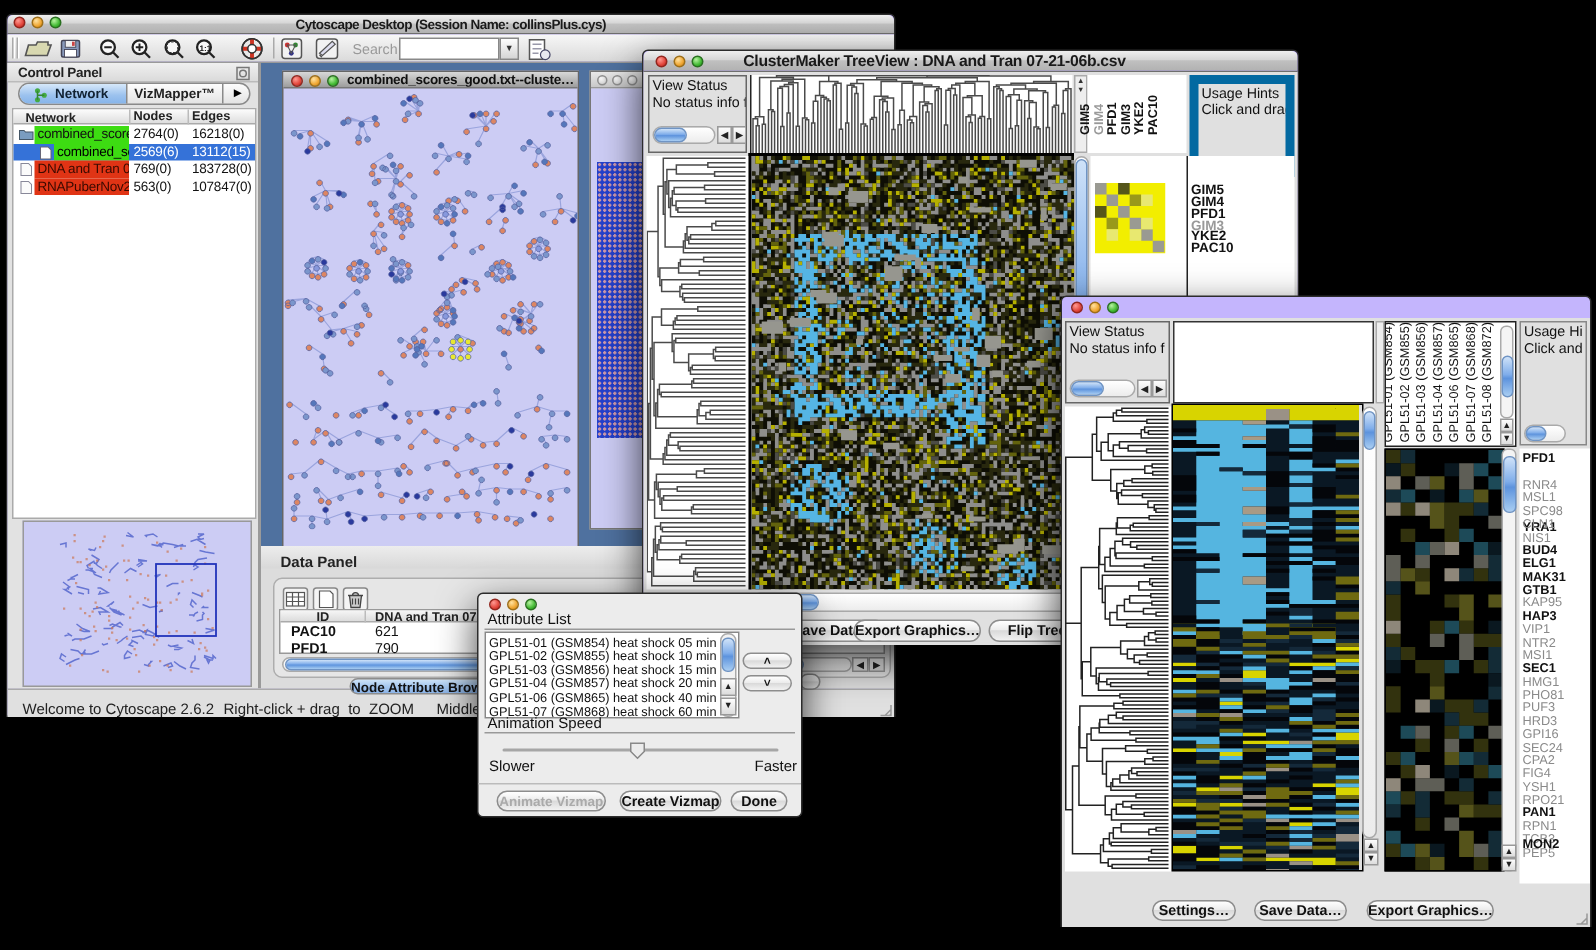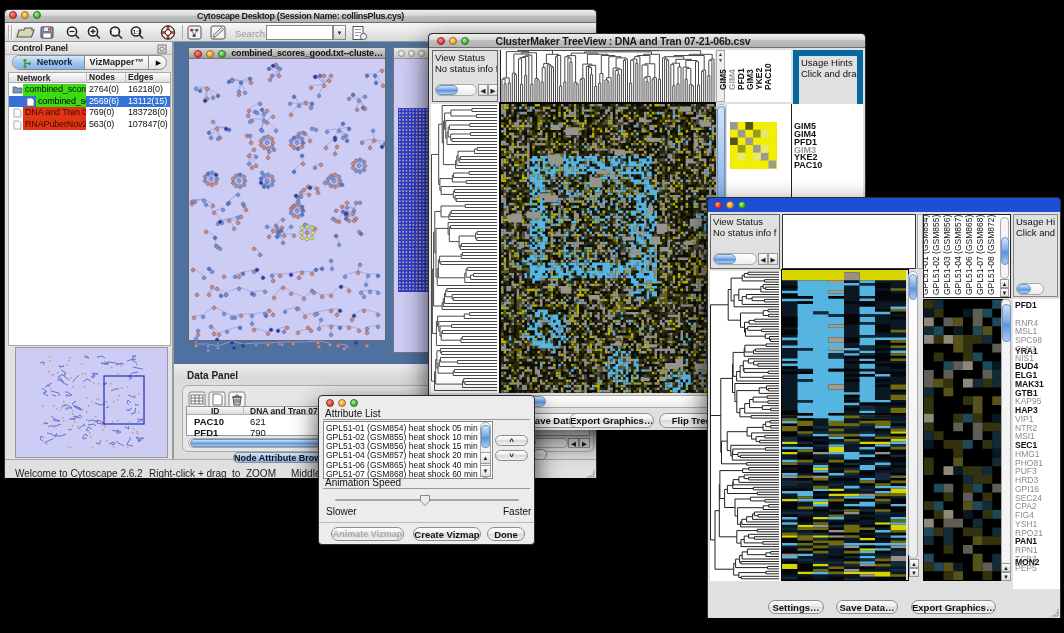--- a/index.html
+++ b/index.html
@@ -6,21 +6,21 @@
 .abs{position:absolute}
 .tl{border-radius:50%;width:8px;height:8px;position:absolute;top:2.5px}
 .tl.r{background:radial-gradient(circle at 35% 30%,#ff9991,#e2463c 60%,#a92218);border:1px solid #92261e}
 .tl.o{background:radial-gradient(circle at 35% 30%,#ffe2a0,#f0a733 60%,#c07b14);border:1px solid #9d6f1a}
 .tl.g{background:radial-gradient(circle at 35% 30%,#b6f2a0,#44bb35 60%,#1f8f17);border:1px solid #2a7021}
 .tl.dis{width:7px;height:7px;background:radial-gradient(circle at 35% 30%,#f8f8f8,#d9d9d9 65%,#ababab);border:1px solid #909090}
 .titlebar{position:absolute;left:0;top:0;right:0;height:14px;border-radius:4px 4px 0 0;
  background:linear-gradient(#efefef,#d6d6d6 45%,#c0c0c0 50%,#b2b2b2);border-bottom:1px solid #6e6e6e;
  text-align:center;font-size:9.5px;font-weight:bold;letter-spacing:-0.35px;color:#1a1a1a;line-height:14px;white-space:nowrap;overflow:hidden}
 .macwin{position:absolute;border:1px solid #2c2c2c;border-radius:4px 4px 0 0;
- box-shadow:0 10px 26px rgba(0,0,0,.75);background:#1d4ed8}
+ box-shadow:0 10px 26px rgba(0,0,0,.75);background:#c4b5fd}
 .aquabtn{position:absolute;background:linear-gradient(#fff,#ececec 45%,#d9d9d9 50%,#f2f2f2);
  border:1px solid #8d8d8d;border-radius:8px;font-size:9.5px;font-weight:bold;color:#111;
  text-align:center;white-space:nowrap;overflow:hidden}
 .panelbox{position:absolute;border:1px solid #666;background:#e0e0e0;font-size:9.5px;color:#111;line-height:11px;white-space:nowrap;overflow:hidden}
 .sbtrack{position:absolute;background:linear-gradient(#fff,#ececec);border:1px solid #aaa;border-radius:7px}
 .sbthumb{position:absolute;border-radius:6px;background:linear-gradient(#cfe2f8,#7fadea 45%,#5d93dd 55%,#a8cdf2);border:1px solid #6f94c4}
 .arrbtn{position:absolute;background:linear-gradient(#fdfdfd,#dcdcdc);border:1px solid #999;
  font-size:6.5px;color:#222;text-align:center;overflow:hidden}
 .vlabel{position:absolute;transform:rotate(-90deg);transform-origin:left bottom;
  font-size:8.5px;color:#111;white-space:nowrap}
@@ -164,21 +164,21 @@
     <div class="abs" style="left:0;top:0;width:100%;height:11px;background:linear-gradient(#e9e9e9,#c9c9c9);border-bottom:1px solid #999">
       <div class="tl dis" style="left:4px;top:2px"></div>
           <div class="tl dis" style="left:14px;top:2px"></div>
           <div class="tl dis" style="left:24px;top:2px"></div>
     </div>
     <div class="abs" style="left:0;top:11px;width:198px;height:293px;background:#ccccf4">
       <div class="abs" style="left:4px;top:49px;width:34px;height:184px;background:#2440cc;
         background-image:radial-gradient(circle,#cc99aa 0.9px,rgba(0,0,0,0) 1px);background-size:3.4px 3.4px"></div>
     </div>
   </div>
-  <div class="abs" style="left:14px;top:5px;width:198px;height:294px;border:1px solid #666;background:#ccccf4">
+  <div class="abs" style="left:14px;top:5px;width:198px;height:388px;border:1px solid #666;background:#ccccf4">
     <div class="abs" style="left:0;top:0;width:100%;height:11px;background:linear-gradient(#d8d8d8,#9d9d9d);border-bottom:1px solid #777;font-size:9px;font-weight:bold;letter-spacing:-0.2px;text-align:center;color:#111;line-height:11px;white-space:nowrap;overflow:hidden;padding-left:40px">combined_scores_good.txt--cluste…</div>
     <div class="tl r" style="left:5px;top:1.5px"></div>
         <div class="tl o" style="left:17px;top:1.5px"></div>
         <div class="tl g" style="left:29px;top:1.5px"></div>
     <div class="abs" style="left:0;top:11px;width:196px;height:294px;overflow:hidden">
           <svg width="196" height="294" style="position:absolute;left:0;top:0">
             <path stroke="#9aa4dd" stroke-width="0.8" fill="none" d="M18 28L24 37M18 28L29 35M18 28L11 30M18 28L7 28M18 28L16 40M18 28L18 38M52 22L40 21M52 22L50 34M52 22L61 18M52 22L50 31M52 22L62 22M52 22L43 20M52 22L43 19M52 22L56 32M90 15L91 8M90 15L87 4M90 15L84 5M90 15L83 15M90 15L80 8M90 15L81 19M90 15L88 6M135 25L122 27M135 25L131 15M135 25L142 15M135 25L130 35M135 25L140 20M135 25L126 16M135 25L135 15M135 25L127 16M170 40L176 36M170 40L168 49M170 40L160 38M170 40L174 47M170 40L164 34M170 40L176 48M28 68L40 69M28 68L24 61M28 68L22 77M28 68L20 72M28 68L31 77M28 68L29 78M28 68L37 68M75 60L73 70M75 60L75 53M75 60L63 60M75 60L78 50M75 60L68 52M75 60L73 49M75 60L66 51M75 60L72 69M150 70L157 75M150 70L154 77M150 70L160 68M150 70L154 63M150 70L138 71M150 70L146 77M150 70L158 80M110 45L123 43M110 45L102 54M110 45L101 43M110 45L105 36M110 45L117 42M110 45L122 47M186 15L187 22M186 15L193 10M186 15L194 25M186 15L178 15M40 160L29 163M40 160L49 157M40 160L45 168M40 160L31 161M40 160L49 162M40 160L52 156M165 150L153 146M165 150L158 155M165 150L171 142M165 150L158 142M165 150L167 142M165 150L158 147M60 95L63 107M60 95L67 105M60 95L65 89M60 95L60 103M60 95L67 96M185 80L181 87M185 80L184 70M185 80L173 82M185 80L193 86M185 80L196 83M15 140L3 143M15 140L6 141M15 140L3 141M15 140L24 145M95 175L88 167M95 175L105 175M95 175L89 170M95 175L102 166M95 175L93 167M78 82L84 82M78 82L83 86M84 82L83 86M78 82L79 88M83 86L79 88M78 82L75 87M79 88L75 87M78 82L72 84M75 87L72 84M78 82L72 80M72 84L72 80M78 82L75 77M72 80L75 77M78 82L79 76M75 77L79 76M78 82L83 78M79 76L83 78M108 82L114 82M108 82L113 86M114 82L113 86M108 82L109 88M113 86L109 88M108 82L105 87M109 88L105 87M108 82L102 84M105 87L102 84M108 82L102 80M102 84L102 80M108 82L105 77M102 80L105 77M108 82L109 76M105 77L109 76M108 82L113 78M109 76L113 78M22 118L28 118M22 118L27 122M28 118L27 122M22 118L23 124M27 122L23 124M22 118L19 123M23 124L19 123M22 118L16 120M19 123L16 120M22 118L16 116M16 120L16 116M22 118L19 113M16 116L19 113M22 118L23 112M19 113L23 112M22 118L27 114M23 112L27 114M50 120L56 120M50 120L55 124M56 120L55 124M50 120L51 126M55 124L51 126M50 120L47 125M51 126L47 125M50 120L44 122M47 125L44 122M50 120L44 118M44 122L44 118M50 120L47 115M44 118L47 115M50 120L51 114M47 115L51 114M50 120L55 116M51 114L55 116M78 120L84 120M78 120L83 124M84 120L83 124M78 120L79 126M83 124L79 126M78 120L75 125M79 126L75 125M78 120L72 122M75 125L72 122M78 120L72 118M72 122L72 118M78 120L75 115M72 118L75 115M78 120L79 114M75 115L79 114M78 120L83 116M79 114L83 116M108 150L114 150M108 150L113 154M114 150L113 154M108 150L109 156M113 154L109 156M108 150L105 155M109 156L105 155M108 150L102 152M105 155L102 152M108 150L102 148M102 152L102 148M108 150L105 145M102 148L105 145M108 150L109 144M105 145L109 144M108 150L113 146M109 144L113 146M145 120L151 120M145 120L150 124M151 120L150 124M145 120L146 126M150 124L146 126M145 120L142 125M146 126L142 125M145 120L139 122M142 125L139 122M145 120L139 118M139 122L139 118M145 120L142 115M139 118L142 115M145 120L146 114M142 115L146 114M145 120L150 116M146 114L150 116M170 105L176 105M170 105L175 109M176 105L175 109M170 105L171 111M175 109L171 111M170 105L167 110M171 111L167 110M170 105L164 107M167 110L164 107M170 105L164 103M164 107L164 103M170 105L167 100M164 103L167 100M170 105L171 99M167 100L171 99M170 105L175 101M171 99L175 101M118 172L124 172M118 172L123 177M118 172L118 178M118 172L113 177M118 172L112 172M118 172L113 167M118 172L118 166M118 172L123 167M57 149L55 145M57 149L54 143M115 129L112 132M62 82L58 75M62 82L61 75M49 134L40 142M49 134L39 143M112 136L107 135M112 136L104 146M132 104L126 107M79 97L85 89M79 97L80 91M71 194L65 188M116 164L126 168M109 137L113 148M109 137L120 134M109 137L109 141M114 103L113 95M114 103L105 111M119 126L129 132M119 126L128 128M119 126L121 127M89 172L80 176M89 172L94 182M89 172L92 170M78 166L84 170M25 152L33 162M25 152L17 144M25 152L34 149M127 69L123 68M154 151L165 160M154 151L158 152M154 151L150 161M146 79L137 87M147 175L150 184M116 73L121 80M116 73L114 72M116 73L110 73M143 117L153 124M143 117L136 122M87 165L88 176M87 165L94 159M87 165L90 174M26 177L17 171M26 177L27 185M172 173L170 171M78 62L87 70M78 62L84 56M157 154L157 158M157 154L147 150M157 154L167 158M148 86L146 93M28 186L31 188M60 50L59 55M60 50L71 43M60 50L61 61M78 121L73 112M78 121L75 126M147 160L144 158M157 153L160 160M157 153L164 153M4 209L15 217M23 211L20 208M46 216L54 213M54 213L50 216M54 213L65 211M65 211L68 209M65 211L74 217M83 215L84 220M83 215L91 215M91 215L102 214M102 214L113 212M113 212L110 217M113 212L123 213M123 213L127 209M123 213L133 208M143 208L142 200M156 216L169 212M169 212L171 204M169 212L179 215M179 215L177 224M179 215L189 215M20 234L23 226M20 234L28 228M28 228L32 235M28 228L37 234M37 234L37 234M37 234L50 228M50 228L63 233M63 233L65 234M63 233L76 231M85 237L94 227M94 227L102 233M102 233L115 238M115 238L125 232M125 232L123 230M125 232L133 236M133 236L142 235M142 235L152 226M152 226L160 230M172 232L175 236M172 232L181 231M181 231L189 232M5 257L14 256M14 256L25 247M25 247L35 253M35 253L43 257M43 257L46 257M43 257L52 255M52 255L63 255M63 255L63 263M63 255L76 253M76 253L77 255M84 254L80 250M96 251L108 248M108 248L109 248M108 248L116 256M116 256L128 253M128 253L126 254M128 253L142 250M142 250L151 250M151 250L148 254M165 255L163 259M165 255L175 250M175 250L189 254M9 270L9 274M22 266L25 273M22 266L30 274M30 274L38 271M38 271L51 267M65 269L79 273M79 273L82 269M89 270L98 267M98 267L95 271M109 272L122 270M122 270L119 267M130 268L132 259M130 268L142 266M142 266L142 274M142 266L151 267M151 267L160 267M160 267L170 270M178 268L178 272M178 268L189 266M7 285L7 278M7 285L19 285M19 285L19 290M19 285L29 287M29 287L28 279M29 287L43 282M43 282L45 287M43 282L54 285M54 285L67 284M67 284L79 284M79 284L91 283M91 283L93 284M91 283L104 283M104 283L116 283M116 283L129 282M129 282L130 286M129 282L141 284M149 285L158 286M158 286L155 288"></path>
             <path fill="#dd8663" stroke="#55619f" stroke-width="0.5" d="M18 28a1.9 1.9 0 1 0 .1 0zM18 38a1.9 1.9 0 1 0 .1 0zM50 34a1.9 1.9 0 1 0 .1 0zM62 22a1.9 1.9 0 1 0 .1 0zM43 19a1.9 1.9 0 1 0 .1 0zM90 15a1.9 1.9 0 1 0 .1 0zM87 4a1.9 1.9 0 1 0 .1 0zM81 19a1.9 1.9 0 1 0 .1 0zM135 25a1.9 1.9 0 1 0 .1 0zM122 27a1.9 1.9 0 1 0 .1 0zM142 15a1.9 1.9 0 1 0 .1 0zM140 20a1.9 1.9 0 1 0 .1 0zM135 15a1.9 1.9 0 1 0 .1 0zM127 16a1.9 1.9 0 1 0 .1 0zM168 49a1.9 1.9 0 1 0 .1 0zM176 48a1.9 1.9 0 1 0 .1 0zM28 68a1.9 1.9 0 1 0 .1 0zM24 61a1.9 1.9 0 1 0 .1 0zM31 77a1.9 1.9 0 1 0 .1 0zM63 60a1.9 1.9 0 1 0 .1 0zM78 50a1.9 1.9 0 1 0 .1 0zM102 54a1.9 1.9 0 1 0 .1 0zM117 42a1.9 1.9 0 1 0 .1 0zM193 10a1.9 1.9 0 1 0 .1 0zM194 25a1.9 1.9 0 1 0 .1 0zM40 160a1.9 1.9 0 1 0 .1 0zM45 168a1.9 1.9 0 1 0 .1 0zM49 162a1.9 1.9 0 1 0 .1 0zM52 156a1.9 1.9 0 1 0 .1 0zM153 146a1.9 1.9 0 1 0 .1 0zM158 155a1.9 1.9 0 1 0 .1 0zM158 142a1.9 1.9 0 1 0 .1 0zM167 142a1.9 1.9 0 1 0 .1 0zM60 95a1.9 1.9 0 1 0 .1 0zM63 107a1.9 1.9 0 1 0 .1 0zM67 105a1.9 1.9 0 1 0 .1 0zM65 89a1.9 1.9 0 1 0 .1 0zM185 80a1.9 1.9 0 1 0 .1 0zM181 87a1.9 1.9 0 1 0 .1 0zM3 143a1.9 1.9 0 1 0 .1 0zM3 141a1.9 1.9 0 1 0 .1 0zM24 145a1.9 1.9 0 1 0 .1 0zM95 175a1.9 1.9 0 1 0 .1 0zM88 167a1.9 1.9 0 1 0 .1 0zM105 175a1.9 1.9 0 1 0 .1 0zM93 167a1.9 1.9 0 1 0 .1 0zM84 82a1.9 1.9 0 1 0 .1 0zM83 86a1.9 1.9 0 1 0 .1 0zM79 88a1.9 1.9 0 1 0 .1 0zM75 87a1.9 1.9 0 1 0 .1 0zM72 84a1.9 1.9 0 1 0 .1 0zM72 80a1.9 1.9 0 1 0 .1 0zM79 76a1.9 1.9 0 1 0 .1 0zM83 78a1.9 1.9 0 1 0 .1 0zM113 86a1.9 1.9 0 1 0 .1 0zM105 87a1.9 1.9 0 1 0 .1 0zM102 84a1.9 1.9 0 1 0 .1 0zM27 122a1.9 1.9 0 1 0 .1 0zM23 124a1.9 1.9 0 1 0 .1 0zM19 123a1.9 1.9 0 1 0 .1 0zM55 124a1.9 1.9 0 1 0 .1 0zM47 125a1.9 1.9 0 1 0 .1 0zM44 118a1.9 1.9 0 1 0 .1 0zM47 115a1.9 1.9 0 1 0 .1 0zM55 116a1.9 1.9 0 1 0 .1 0zM83 116a1.9 1.9 0 1 0 .1 0zM109 156a1.9 1.9 0 1 0 .1 0zM105 155a1.9 1.9 0 1 0 .1 0zM102 148a1.9 1.9 0 1 0 .1 0zM105 145a1.9 1.9 0 1 0 .1 0zM109 144a1.9 1.9 0 1 0 .1 0zM150 124a1.9 1.9 0 1 0 .1 0zM146 126a1.9 1.9 0 1 0 .1 0zM139 122a1.9 1.9 0 1 0 .1 0zM142 115a1.9 1.9 0 1 0 .1 0zM146 114a1.9 1.9 0 1 0 .1 0zM150 116a1.9 1.9 0 1 0 .1 0zM176 105a1.9 1.9 0 1 0 .1 0zM164 107a1.9 1.9 0 1 0 .1 0zM164 103a1.9 1.9 0 1 0 .1 0zM167 100a1.9 1.9 0 1 0 .1 0zM118 172a1.9 1.9 0 1 0 .1 0zM57 149a1.9 1.9 0 1 0 .1 0zM115 129a1.9 1.9 0 1 0 .1 0zM112 132a1.9 1.9 0 1 0 .1 0zM62 82a1.9 1.9 0 1 0 .1 0zM58 75a1.9 1.9 0 1 0 .1 0zM40 142a1.9 1.9 0 1 0 .1 0zM104 146a1.9 1.9 0 1 0 .1 0zM132 104a1.9 1.9 0 1 0 .1 0zM79 97a1.9 1.9 0 1 0 .1 0zM65 188a1.9 1.9 0 1 0 .1 0zM126 168a1.9 1.9 0 1 0 .1 0zM113 148a1.9 1.9 0 1 0 .1 0zM120 134a1.9 1.9 0 1 0 .1 0zM114 103a1.9 1.9 0 1 0 .1 0zM119 126a1.9 1.9 0 1 0 .1 0zM129 132a1.9 1.9 0 1 0 .1 0zM128 128a1.9 1.9 0 1 0 .1 0zM80 176a1.9 1.9 0 1 0 .1 0zM84 170a1.9 1.9 0 1 0 .1 0zM25 152a1.9 1.9 0 1 0 .1 0zM165 160a1.9 1.9 0 1 0 .1 0zM158 152a1.9 1.9 0 1 0 .1 0zM150 161a1.9 1.9 0 1 0 .1 0zM137 87a1.9 1.9 0 1 0 .1 0zM116 73a1.9 1.9 0 1 0 .1 0zM121 80a1.9 1.9 0 1 0 .1 0zM110 73a1.9 1.9 0 1 0 .1 0zM94 159a1.9 1.9 0 1 0 .1 0zM17 171a1.9 1.9 0 1 0 .1 0zM27 185a1.9 1.9 0 1 0 .1 0zM170 171a1.9 1.9 0 1 0 .1 0zM78 62a1.9 1.9 0 1 0 .1 0zM84 56a1.9 1.9 0 1 0 .1 0zM157 154a1.9 1.9 0 1 0 .1 0zM147 150a1.9 1.9 0 1 0 .1 0zM167 158a1.9 1.9 0 1 0 .1 0zM148 86a1.9 1.9 0 1 0 .1 0zM146 93a1.9 1.9 0 1 0 .1 0zM60 50a1.9 1.9 0 1 0 .1 0zM59 55a1.9 1.9 0 1 0 .1 0zM147 160a1.9 1.9 0 1 0 .1 0zM160 160a1.9 1.9 0 1 0 .1 0zM164 153a1.9 1.9 0 1 0 .1 0zM4 209a1.9 1.9 0 1 0 .1 0zM35 216a1.9 1.9 0 1 0 .1 0zM50 216a1.9 1.9 0 1 0 .1 0zM84 220a1.9 1.9 0 1 0 .1 0zM91 215a1.9 1.9 0 1 0 .1 0zM113 212a1.9 1.9 0 1 0 .1 0zM110 217a1.9 1.9 0 1 0 .1 0zM123 213a1.9 1.9 0 1 0 .1 0zM169 212a1.9 1.9 0 1 0 .1 0zM8 234a1.9 1.9 0 1 0 .1 0zM20 234a1.9 1.9 0 1 0 .1 0zM23 226a1.9 1.9 0 1 0 .1 0zM28 228a1.9 1.9 0 1 0 .1 0zM37 234a1.9 1.9 0 1 0 .1 0zM85 237a1.9 1.9 0 1 0 .1 0zM94 227a1.9 1.9 0 1 0 .1 0zM102 233a1.9 1.9 0 1 0 .1 0zM115 238a1.9 1.9 0 1 0 .1 0zM125 232a1.9 1.9 0 1 0 .1 0zM133 236a1.9 1.9 0 1 0 .1 0zM142 235a1.9 1.9 0 1 0 .1 0zM160 230a1.9 1.9 0 1 0 .1 0zM5 257a1.9 1.9 0 1 0 .1 0zM25 247a1.9 1.9 0 1 0 .1 0zM52 255a1.9 1.9 0 1 0 .1 0zM84 254a1.9 1.9 0 1 0 .1 0zM80 250a1.9 1.9 0 1 0 .1 0zM108 248a1.9 1.9 0 1 0 .1 0zM109 248a1.9 1.9 0 1 0 .1 0zM116 256a1.9 1.9 0 1 0 .1 0zM126 254a1.9 1.9 0 1 0 .1 0zM142 250a1.9 1.9 0 1 0 .1 0zM148 254a1.9 1.9 0 1 0 .1 0zM163 259a1.9 1.9 0 1 0 .1 0zM175 250a1.9 1.9 0 1 0 .1 0zM189 254a1.9 1.9 0 1 0 .1 0zM9 274a1.9 1.9 0 1 0 .1 0zM25 273a1.9 1.9 0 1 0 .1 0zM30 274a1.9 1.9 0 1 0 .1 0zM65 269a1.9 1.9 0 1 0 .1 0zM79 273a1.9 1.9 0 1 0 .1 0zM98 267a1.9 1.9 0 1 0 .1 0zM109 272a1.9 1.9 0 1 0 .1 0zM122 270a1.9 1.9 0 1 0 .1 0zM119 267a1.9 1.9 0 1 0 .1 0zM142 266a1.9 1.9 0 1 0 .1 0zM160 267a1.9 1.9 0 1 0 .1 0zM170 270a1.9 1.9 0 1 0 .1 0zM178 272a1.9 1.9 0 1 0 .1 0zM7 285a1.9 1.9 0 1 0 .1 0zM79 284a1.9 1.9 0 1 0 .1 0zM91 283a1.9 1.9 0 1 0 .1 0zM104 283a1.9 1.9 0 1 0 .1 0zM129 282a1.9 1.9 0 1 0 .1 0zM130 286a1.9 1.9 0 1 0 .1 0zM141 284a1.9 1.9 0 1 0 .1 0zM149 285a1.9 1.9 0 1 0 .1 0zM155 288a1.9 1.9 0 1 0 .1 0zM178 285a1.9 1.9 0 1 0 .1 0z"></path>
             <path fill="#7b96cc" stroke="#55619f" stroke-width="0.5" d="M24 37a1.9 1.9 0 1 0 .1 0zM7 28a1.9 1.9 0 1 0 .1 0zM50 31a1.9 1.9 0 1 0 .1 0zM43 20a1.9 1.9 0 1 0 .1 0zM56 32a1.9 1.9 0 1 0 .1 0zM91 8a1.9 1.9 0 1 0 .1 0zM83 15a1.9 1.9 0 1 0 .1 0zM88 6a1.9 1.9 0 1 0 .1 0zM130 35a1.9 1.9 0 1 0 .1 0zM170 40a1.9 1.9 0 1 0 .1 0zM176 36a1.9 1.9 0 1 0 .1 0zM160 38a1.9 1.9 0 1 0 .1 0zM22 77a1.9 1.9 0 1 0 .1 0zM29 78a1.9 1.9 0 1 0 .1 0zM75 60a1.9 1.9 0 1 0 .1 0zM73 70a1.9 1.9 0 1 0 .1 0zM75 53a1.9 1.9 0 1 0 .1 0zM68 52a1.9 1.9 0 1 0 .1 0zM66 51a1.9 1.9 0 1 0 .1 0zM72 69a1.9 1.9 0 1 0 .1 0zM150 70a1.9 1.9 0 1 0 .1 0zM157 75a1.9 1.9 0 1 0 .1 0zM154 77a1.9 1.9 0 1 0 .1 0zM138 71a1.9 1.9 0 1 0 .1 0zM110 45a1.9 1.9 0 1 0 .1 0zM101 43a1.9 1.9 0 1 0 .1 0zM122 47a1.9 1.9 0 1 0 .1 0zM29 163a1.9 1.9 0 1 0 .1 0zM49 157a1.9 1.9 0 1 0 .1 0zM165 150a1.9 1.9 0 1 0 .1 0zM171 142a1.9 1.9 0 1 0 .1 0zM158 147a1.9 1.9 0 1 0 .1 0zM60 103a1.9 1.9 0 1 0 .1 0zM67 96a1.9 1.9 0 1 0 .1 0zM184 70a1.9 1.9 0 1 0 .1 0zM173 82a1.9 1.9 0 1 0 .1 0zM15 140a1.9 1.9 0 1 0 .1 0zM6 141a1.9 1.9 0 1 0 .1 0zM89 170a1.9 1.9 0 1 0 .1 0zM102 166a1.9 1.9 0 1 0 .1 0zM75 77a1.9 1.9 0 1 0 .1 0zM102 80a1.9 1.9 0 1 0 .1 0zM109 76a1.9 1.9 0 1 0 .1 0zM113 78a1.9 1.9 0 1 0 .1 0zM28 118a1.9 1.9 0 1 0 .1 0zM16 120a1.9 1.9 0 1 0 .1 0zM16 116a1.9 1.9 0 1 0 .1 0zM23 112a1.9 1.9 0 1 0 .1 0zM56 120a1.9 1.9 0 1 0 .1 0zM51 126a1.9 1.9 0 1 0 .1 0zM44 122a1.9 1.9 0 1 0 .1 0zM84 120a1.9 1.9 0 1 0 .1 0zM83 124a1.9 1.9 0 1 0 .1 0zM75 115a1.9 1.9 0 1 0 .1 0zM79 114a1.9 1.9 0 1 0 .1 0zM102 152a1.9 1.9 0 1 0 .1 0zM151 120a1.9 1.9 0 1 0 .1 0zM142 125a1.9 1.9 0 1 0 .1 0zM139 118a1.9 1.9 0 1 0 .1 0zM175 109a1.9 1.9 0 1 0 .1 0zM171 111a1.9 1.9 0 1 0 .1 0zM167 110a1.9 1.9 0 1 0 .1 0zM171 99a1.9 1.9 0 1 0 .1 0zM175 101a1.9 1.9 0 1 0 .1 0zM55 145a1.9 1.9 0 1 0 .1 0zM54 143a1.9 1.9 0 1 0 .1 0zM61 75a1.9 1.9 0 1 0 .1 0zM49 134a1.9 1.9 0 1 0 .1 0zM112 136a1.9 1.9 0 1 0 .1 0zM126 107a1.9 1.9 0 1 0 .1 0zM85 89a1.9 1.9 0 1 0 .1 0zM80 91a1.9 1.9 0 1 0 .1 0zM71 194a1.9 1.9 0 1 0 .1 0zM116 164a1.9 1.9 0 1 0 .1 0zM109 137a1.9 1.9 0 1 0 .1 0zM109 141a1.9 1.9 0 1 0 .1 0zM94 182a1.9 1.9 0 1 0 .1 0zM78 166a1.9 1.9 0 1 0 .1 0zM33 162a1.9 1.9 0 1 0 .1 0zM17 144a1.9 1.9 0 1 0 .1 0zM34 149a1.9 1.9 0 1 0 .1 0zM127 69a1.9 1.9 0 1 0 .1 0zM123 68a1.9 1.9 0 1 0 .1 0zM150 184a1.9 1.9 0 1 0 .1 0zM114 72a1.9 1.9 0 1 0 .1 0zM143 117a1.9 1.9 0 1 0 .1 0zM136 122a1.9 1.9 0 1 0 .1 0zM87 165a1.9 1.9 0 1 0 .1 0zM90 174a1.9 1.9 0 1 0 .1 0zM87 70a1.9 1.9 0 1 0 .1 0zM28 186a1.9 1.9 0 1 0 .1 0zM31 188a1.9 1.9 0 1 0 .1 0zM71 43a1.9 1.9 0 1 0 .1 0zM61 61a1.9 1.9 0 1 0 .1 0zM78 121a1.9 1.9 0 1 0 .1 0zM73 112a1.9 1.9 0 1 0 .1 0zM75 126a1.9 1.9 0 1 0 .1 0zM144 158a1.9 1.9 0 1 0 .1 0zM15 217a1.9 1.9 0 1 0 .1 0zM23 211a1.9 1.9 0 1 0 .1 0zM46 216a1.9 1.9 0 1 0 .1 0zM65 211a1.9 1.9 0 1 0 .1 0zM83 215a1.9 1.9 0 1 0 .1 0zM143 208a1.9 1.9 0 1 0 .1 0zM142 200a1.9 1.9 0 1 0 .1 0zM156 216a1.9 1.9 0 1 0 .1 0zM171 204a1.9 1.9 0 1 0 .1 0zM179 215a1.9 1.9 0 1 0 .1 0zM177 224a1.9 1.9 0 1 0 .1 0zM37 234a1.9 1.9 0 1 0 .1 0zM50 228a1.9 1.9 0 1 0 .1 0zM65 234a1.9 1.9 0 1 0 .1 0zM76 231a1.9 1.9 0 1 0 .1 0zM123 230a1.9 1.9 0 1 0 .1 0zM172 232a1.9 1.9 0 1 0 .1 0zM175 236a1.9 1.9 0 1 0 .1 0zM181 231a1.9 1.9 0 1 0 .1 0zM189 232a1.9 1.9 0 1 0 .1 0zM14 256a1.9 1.9 0 1 0 .1 0zM35 253a1.9 1.9 0 1 0 .1 0zM43 257a1.9 1.9 0 1 0 .1 0zM46 257a1.9 1.9 0 1 0 .1 0zM63 255a1.9 1.9 0 1 0 .1 0zM63 263a1.9 1.9 0 1 0 .1 0zM76 253a1.9 1.9 0 1 0 .1 0zM96 251a1.9 1.9 0 1 0 .1 0zM128 253a1.9 1.9 0 1 0 .1 0zM9 270a1.9 1.9 0 1 0 .1 0zM22 266a1.9 1.9 0 1 0 .1 0zM38 271a1.9 1.9 0 1 0 .1 0zM95 271a1.9 1.9 0 1 0 .1 0zM130 268a1.9 1.9 0 1 0 .1 0zM132 259a1.9 1.9 0 1 0 .1 0zM142 274a1.9 1.9 0 1 0 .1 0zM178 268a1.9 1.9 0 1 0 .1 0zM189 266a1.9 1.9 0 1 0 .1 0zM7 278a1.9 1.9 0 1 0 .1 0zM19 285a1.9 1.9 0 1 0 .1 0zM19 290a1.9 1.9 0 1 0 .1 0zM29 287a1.9 1.9 0 1 0 .1 0zM67 284a1.9 1.9 0 1 0 .1 0zM93 284a1.9 1.9 0 1 0 .1 0zM158 286a1.9 1.9 0 1 0 .1 0z"></path>
             <path fill="#5577bb" stroke="#55619f" stroke-width="0.5" d="M29 35a1.9 1.9 0 1 0 .1 0zM11 30a1.9 1.9 0 1 0 .1 0zM52 22a1.9 1.9 0 1 0 .1 0zM40 21a1.9 1.9 0 1 0 .1 0zM61 18a1.9 1.9 0 1 0 .1 0zM80 8a1.9 1.9 0 1 0 .1 0zM131 15a1.9 1.9 0 1 0 .1 0zM174 47a1.9 1.9 0 1 0 .1 0zM164 34a1.9 1.9 0 1 0 .1 0zM40 69a1.9 1.9 0 1 0 .1 0zM20 72a1.9 1.9 0 1 0 .1 0zM73 49a1.9 1.9 0 1 0 .1 0zM160 68a1.9 1.9 0 1 0 .1 0zM154 63a1.9 1.9 0 1 0 .1 0zM158 80a1.9 1.9 0 1 0 .1 0zM123 43a1.9 1.9 0 1 0 .1 0zM105 36a1.9 1.9 0 1 0 .1 0zM186 15a1.9 1.9 0 1 0 .1 0zM187 22a1.9 1.9 0 1 0 .1 0zM178 15a1.9 1.9 0 1 0 .1 0zM196 83a1.9 1.9 0 1 0 .1 0zM114 82a1.9 1.9 0 1 0 .1 0zM109 88a1.9 1.9 0 1 0 .1 0zM105 77a1.9 1.9 0 1 0 .1 0zM19 113a1.9 1.9 0 1 0 .1 0zM51 114a1.9 1.9 0 1 0 .1 0zM79 126a1.9 1.9 0 1 0 .1 0zM75 125a1.9 1.9 0 1 0 .1 0zM72 118a1.9 1.9 0 1 0 .1 0zM114 150a1.9 1.9 0 1 0 .1 0zM113 154a1.9 1.9 0 1 0 .1 0zM113 146a1.9 1.9 0 1 0 .1 0zM39 143a1.9 1.9 0 1 0 .1 0zM113 95a1.9 1.9 0 1 0 .1 0zM105 111a1.9 1.9 0 1 0 .1 0zM89 172a1.9 1.9 0 1 0 .1 0zM92 170a1.9 1.9 0 1 0 .1 0zM154 151a1.9 1.9 0 1 0 .1 0zM147 175a1.9 1.9 0 1 0 .1 0zM153 124a1.9 1.9 0 1 0 .1 0zM88 176a1.9 1.9 0 1 0 .1 0zM26 177a1.9 1.9 0 1 0 .1 0zM172 173a1.9 1.9 0 1 0 .1 0zM157 158a1.9 1.9 0 1 0 .1 0zM20 208a1.9 1.9 0 1 0 .1 0zM54 213a1.9 1.9 0 1 0 .1 0zM127 209a1.9 1.9 0 1 0 .1 0zM133 208a1.9 1.9 0 1 0 .1 0zM189 215a1.9 1.9 0 1 0 .1 0zM32 235a1.9 1.9 0 1 0 .1 0zM63 233a1.9 1.9 0 1 0 .1 0zM77 255a1.9 1.9 0 1 0 .1 0zM51 267a1.9 1.9 0 1 0 .1 0zM151 267a1.9 1.9 0 1 0 .1 0zM116 283a1.9 1.9 0 1 0 .1 0z"></path>

